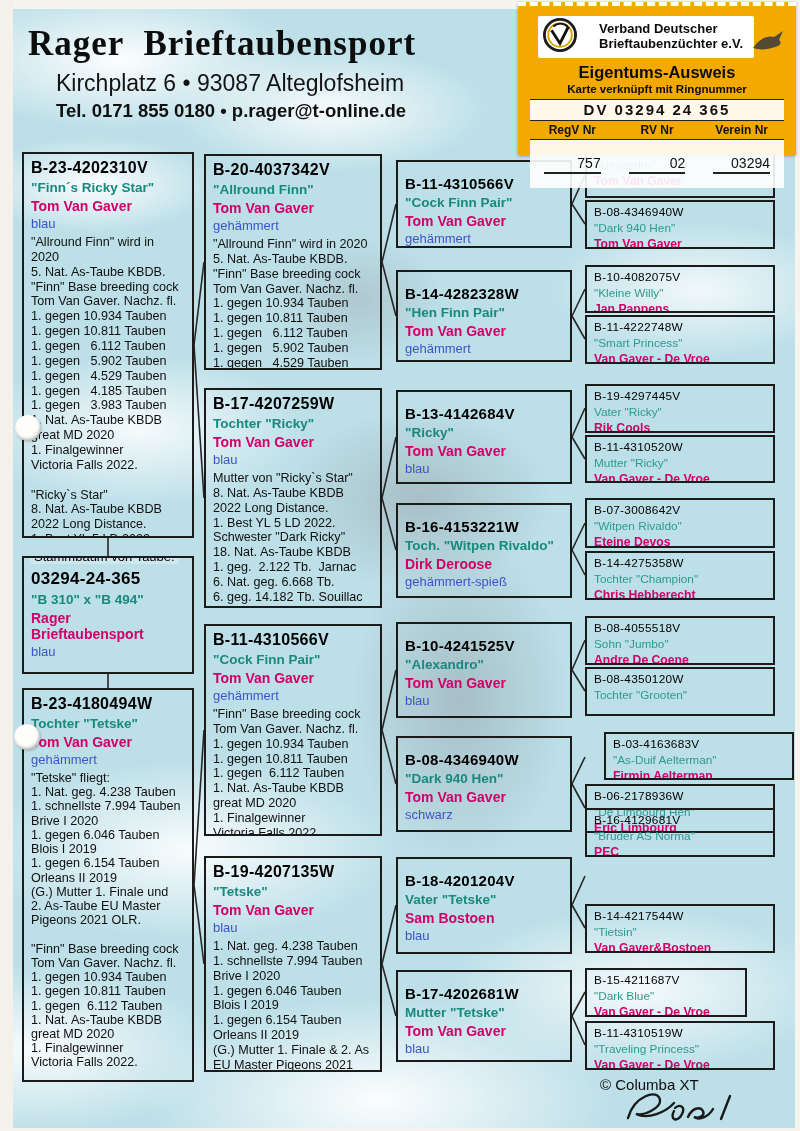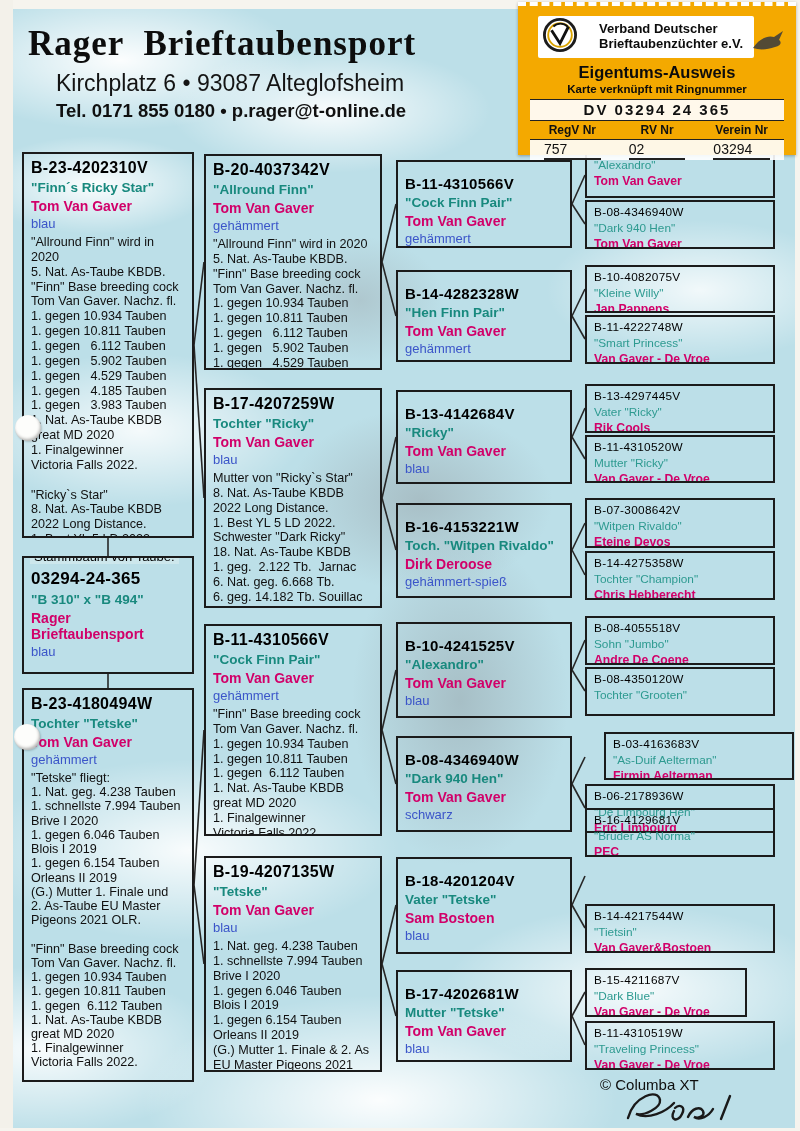--- a/index.html
+++ b/index.html
@@ -40,21 +40,21 @@
   .org-text{font-weight:bold;font-size:13px;line-height:1.12;color:#0c0c0c;}
   .card-bird{position:absolute;right:8px;top:22px;}
   .card-title{text-align:center;font-weight:bold;font-size:16.5px;margin-top:5px;color:#0c0c0c;}
   .card-sub{text-align:center;font-weight:bold;font-size:11.5px;margin-top:1px;color:#0c0c0c;}
   .card-ring{margin:4px 12px 0 12px;background:rgba(255,255,255,.92);border-top:1.5px solid #222;
              border-bottom:1.5px solid #222;text-align:center;font-size:15px;font-weight:600;
              letter-spacing:2px;padding:1px 0 2px;}
   .card-labels{display:flex;margin:2px 12px 0 12px;}
   .card-labels span{flex:1;text-align:center;font-weight:bold;font-size:12px;}
   .card-values{display:flex;margin:2px 12px 0 12px;background:rgba(255,255,255,.9);border-top:1.2px solid #222;padding-top:1px;}
-  .card-values span{flex:1;margin:0 14px;border-bottom:2px solid #222;text-align:left;
+  .card-values span{flex:1;margin:14px 14px;border-bottom:2px solid #222;text-align:right;
                     font-size:14px;padding:0 0 1px;}
 
   
   .pbox{position:absolute;border:2px solid #1b1b1b;box-sizing:border-box;padding:5px 7px;
         overflow:hidden;z-index:2;}
   .ring{font-weight:bold;font-size:16px;color:#000;letter-spacing:.3px;}
   .pname{font-weight:bold;font-size:13.5px;color:#18897e;margin-top:3px;}
   .breeder{font-weight:bold;font-size:14px;color:#D10069;margin-top:3px;}
   .cline{font-size:13px;color:#3B55C9;margin-top:2px;}
   .body{font-size:12.6px;color:#101010;margin-top:4px;white-space:pre-wrap;line-height:1.18;}
@@ -346,21 +346,21 @@
     <div class="ring">B-10-4082075V</div>
     <div class="pname">"Kleine Willy"</div>
     <div class="breeder">Jan Pappens</div>
   </div>
   <div class="pbox g4" style="left:585px;top:315px;width:190px;height:49px">
     <div class="ring">B-11-4222748W</div>
     <div class="pname">"Smart Princess"</div>
     <div class="breeder">Van Gaver - De Vroe</div>
   </div>
   <div class="pbox g4" style="left:585px;top:384px;width:190px;height:49px">
-    <div class="ring">B-13-4297445V</div>
+    <div class="ring">B-19-4297445V</div>
     <div class="pname">Vater "Ricky"</div>
     <div class="breeder">Rik Cools</div>
   </div>
   <div class="pbox g4" style="left:585px;top:435px;width:190px;height:48px">
     <div class="ring">B-11-4310520W</div>
     <div class="pname">Mutter "Ricky"</div>
     <div class="breeder">Van Gaver - De Vroe</div>
   </div>
   <div class="pbox g4" style="left:585px;top:498px;width:190px;height:50px">
     <div class="ring">B-07-3008642V</div>

